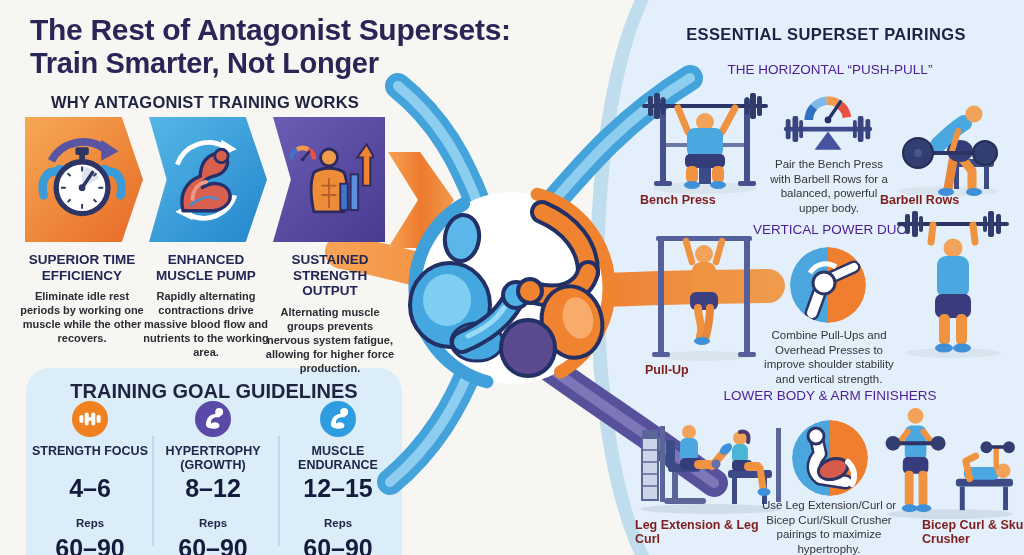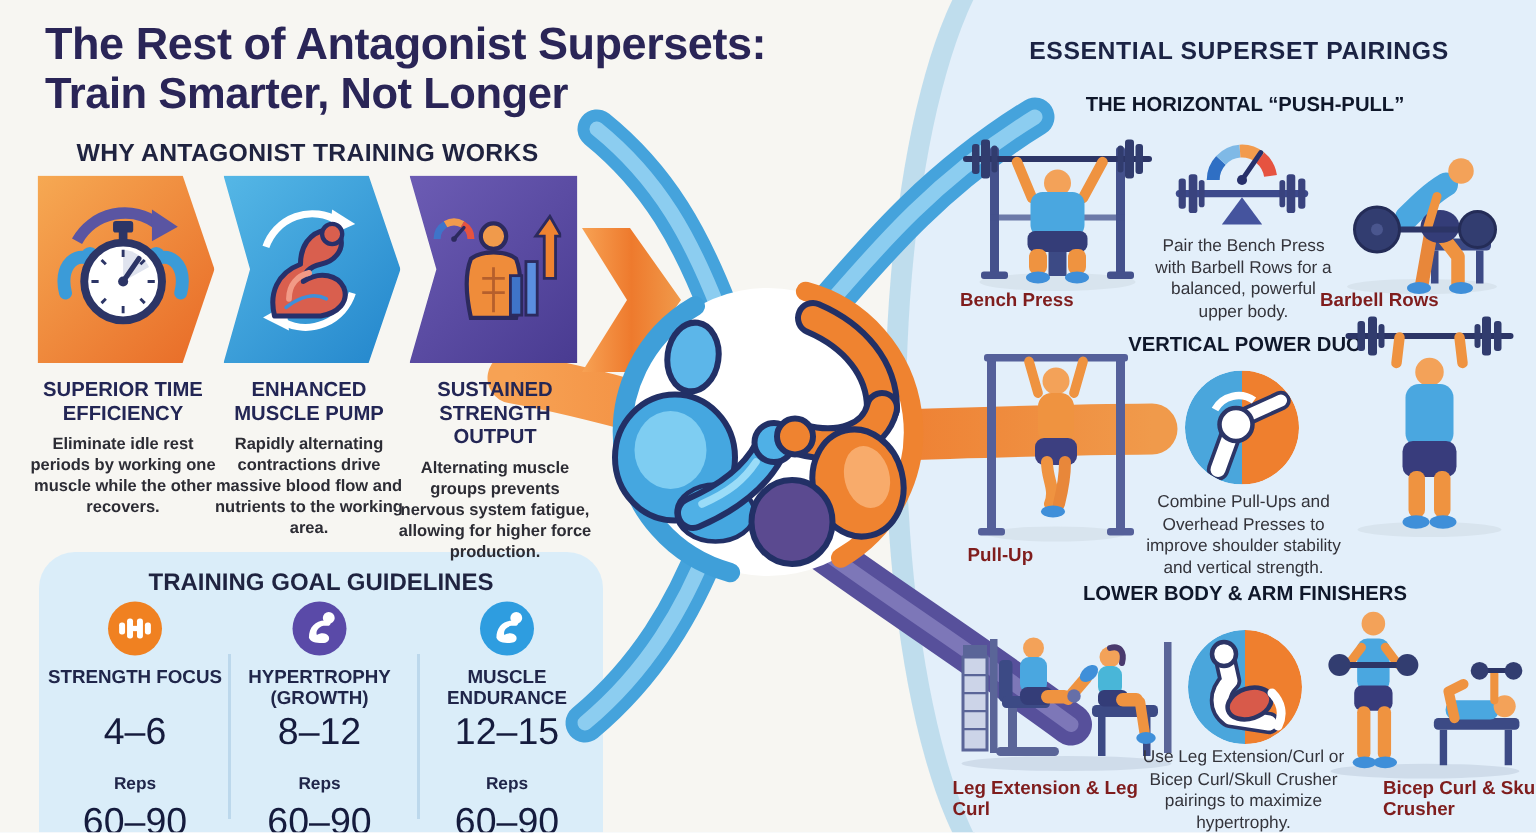--- a/index.html
+++ b/index.html
@@ -35,36 +35,36 @@
      clip-path:polygon(0 0,100% 0,100% 100%,0 100%,16% 50%);}
 
   .card-col{position:absolute;top:252px;width:132px;text-align:center;}
   .cc1{left:16px}.cc2{left:140px}.cc3{left:264px}
   .card-title{font-size:13.5px;font-weight:800;color:#232655;line-height:1.15;margin:0 0 6px;}
   .card-desc{font-size:11px;font-weight:700;color:#2c2c34;line-height:1.28;}
 
   
   .goals-panel{left:26px;top:368px;width:376px;height:187px;background:#daedf9;
     border-radius:24px 24px 0 0;}
-  .goals-heading{left:26px;top:380px;width:376px;text-align:center;font-size:16px;
+  .goals-heading{left:26px;top:380px;width:376px;text-align:center;font-size:20px;
     font-weight:800;color:#1f2340;}
   .goal-col{position:absolute;top:401px;width:116px;text-align:center;}
   .gc1{left:32px}.gc2{left:155px}.gc3{left:280px}
   .goal-icon{width:36px;height:36px;border-radius:50%;margin:0 auto 7px;display:flex;
     align-items:center;justify-content:center;}
   .goal-title{font-size:12.5px;font-weight:800;color:#20264a;line-height:1.12;min-height:29px;}
-  .goal-reps,.goal-rest{font-size:25px;font-weight:400;color:#151b3d;line-height:1;margin-top:3px;}
+  .goal-reps,.goal-rest{font-size:25px;font-weight:700;color:#151b3d;line-height:1;margin-top:3px;}
   .goal-sub{font-size:11.5px;font-weight:700;color:#20264a;margin-top:16px;}
   .goal-rest{margin-top:7px;}
   .goal-div{position:absolute;top:436px;height:110px;width:2px;background:#bcd8ec;}
 
   
   .pair-heading{left:640px;top:25px;width:372px;text-align:center;font-size:16.5px;
     font-weight:800;color:#1b2344;letter-spacing:.4px;}
-  .row-title{position:absolute;text-align:center;font-size:13.5px;font-weight:700;color:#0f172a;}
+  .row-title{position:absolute;text-align:center;font-size:13.5px;font-weight:400;color:#4c1d95;}
   .rt1{left:660px;top:62px;width:340px;}
   .rt2{left:700px;top:222px;width:260px;}
   .rt3{left:648px;top:388px;width:364px;}
   .img-label{position:absolute;text-align:left;font-size:12.5px;font-weight:800;
     color:#7f1d1d;line-height:1.15;}
   .pair-desc{position:absolute;text-align:center;font-size:11.5px;font-weight:400;
     color:#34343b;line-height:1.28;}
   .circle-icon{position:absolute;border-radius:50%;overflow:hidden;}
 </style>
 </head>

